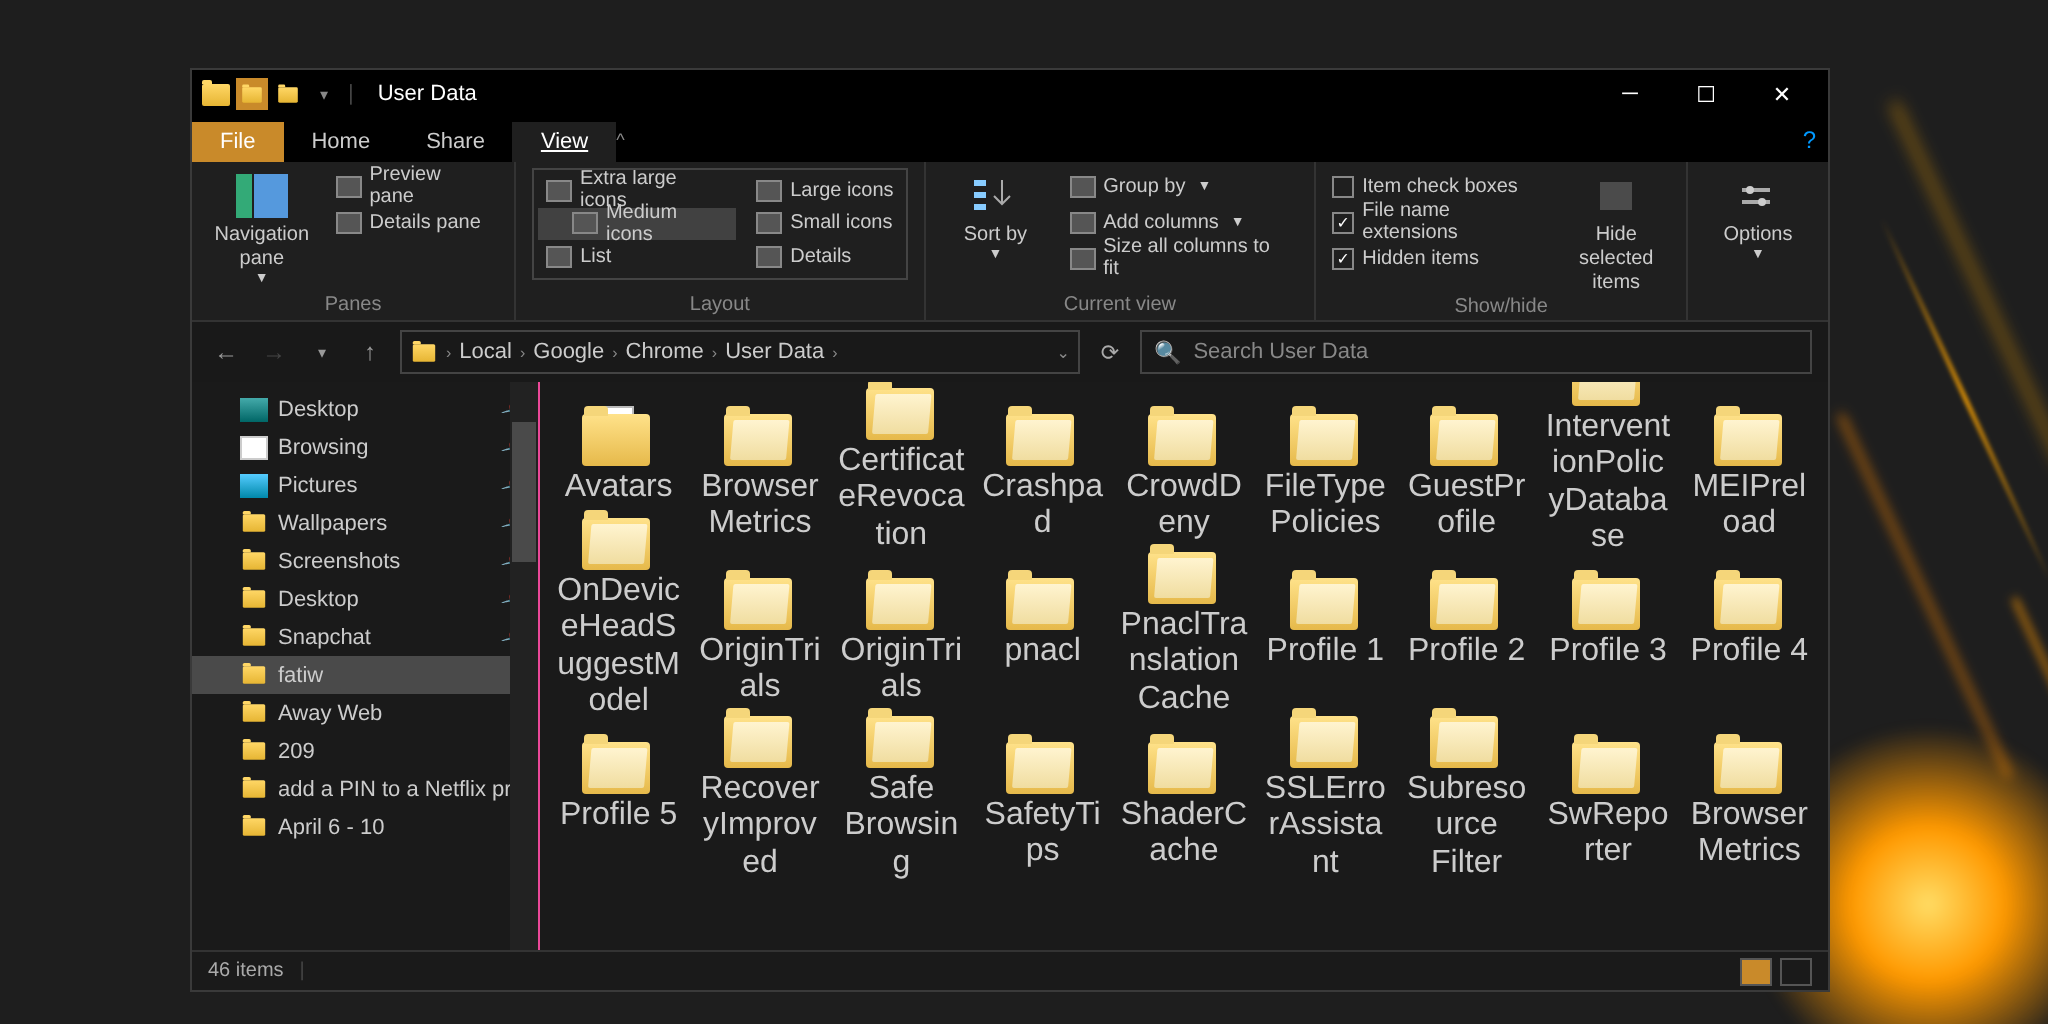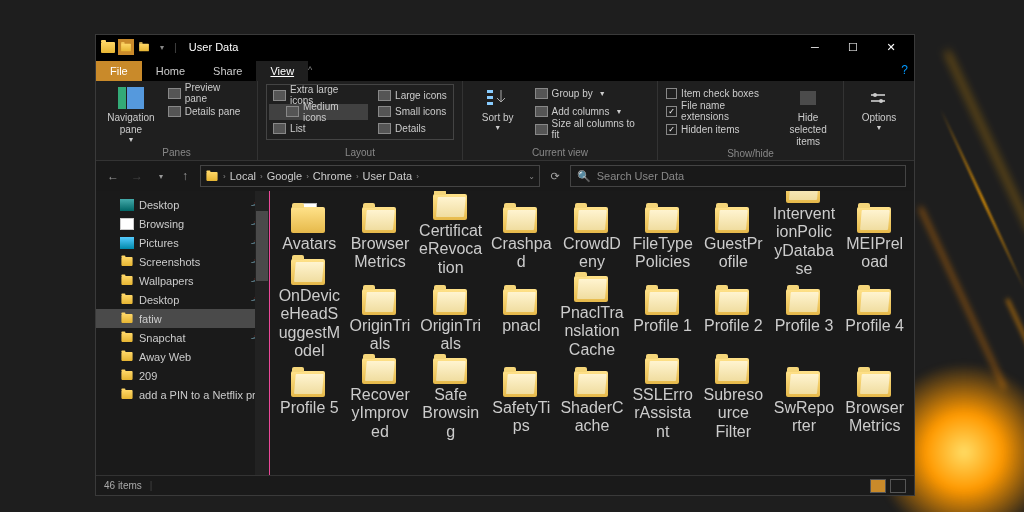--- a/index.html
+++ b/index.html
@@ -290,53 +290,57 @@
             <span>Browsing</span>
             <span class="pin">📌</span>
           </div>
           <div class="sb-item">
             <span class="sb-icon ico-pic"></span>
             <span>Pictures</span>
             <span class="pin">📌</span>
           </div>
           <div class="sb-item">
             <span class="sb-icon"><span class="folder-ico" style="transform:scale(.8)"></span></span>
+            <span>Wallpapers</span>
+            <span class="pin">📌</span>
+          </div>
+          <div class="sb-item">
+            <span class="sb-icon"><span class="folder-ico" style="transform:scale(.8)"></span></span>
             <span>Screenshots</span>
             <span class="pin">📌</span>
           </div>
           <div class="sb-item">
             <span class="sb-icon"><span class="folder-ico" style="transform:scale(.8)"></span></span>
-            <span>Wallpapers</span>
-            <span class="pin">📌</span>
-          </div>
-          <div class="sb-item">
-            <span class="sb-icon"><span class="folder-ico" style="transform:scale(.8)"></span></span>
             <span>Desktop</span>
             <span class="pin">📌</span>
           </div>
+          <div class="sb-item">
+            <span class="sb-icon"><span class="folder-ico" style="transform:scale(.8)"></span></span>
+            <span>Snapchat</span>
+            <span class="pin">📌</span>
+          </div>
           <div class="sb-item sel">
             <span class="sb-icon"><span class="folder-ico" style="transform:scale(.8)"></span></span>
             <span>fatiw</span>
           </div>
           <div class="sb-item">
             <span class="sb-icon"><span class="folder-ico" style="transform:scale(.8)"></span></span>
-            <span>Snapchat</span>
-            <span class="pin">📌</span>
-          </div>
-          <div class="sb-item">
-            <span class="sb-icon"><span class="folder-ico" style="transform:scale(.8)"></span></span>
             <span>Away Web</span>
           </div>
           <div class="sb-item">
             <span class="sb-icon"><span class="folder-ico" style="transform:scale(.8)"></span></span>
             <span>209</span>
           </div>
           <div class="sb-item">
             <span class="sb-icon"><span class="folder-ico" style="transform:scale(.8)"></span></span>
             <span>add a PIN to a Netflix profi</span>
+          </div>
+          <div class="sb-item">
+            <span class="sb-icon"><span class="folder-ico" style="transform:scale(.8)"></span></span>
+            <span>April 6 - 10</span>
           </div>
         </div>
       <div class="sidebar-scroll">
           <div class="sidebar-thumb"></div>
         </div>
     </div>
     <div class="content">
       <div class="items-grid" id="items-grid">
           <div class="item">
             <div class="item-ico">

